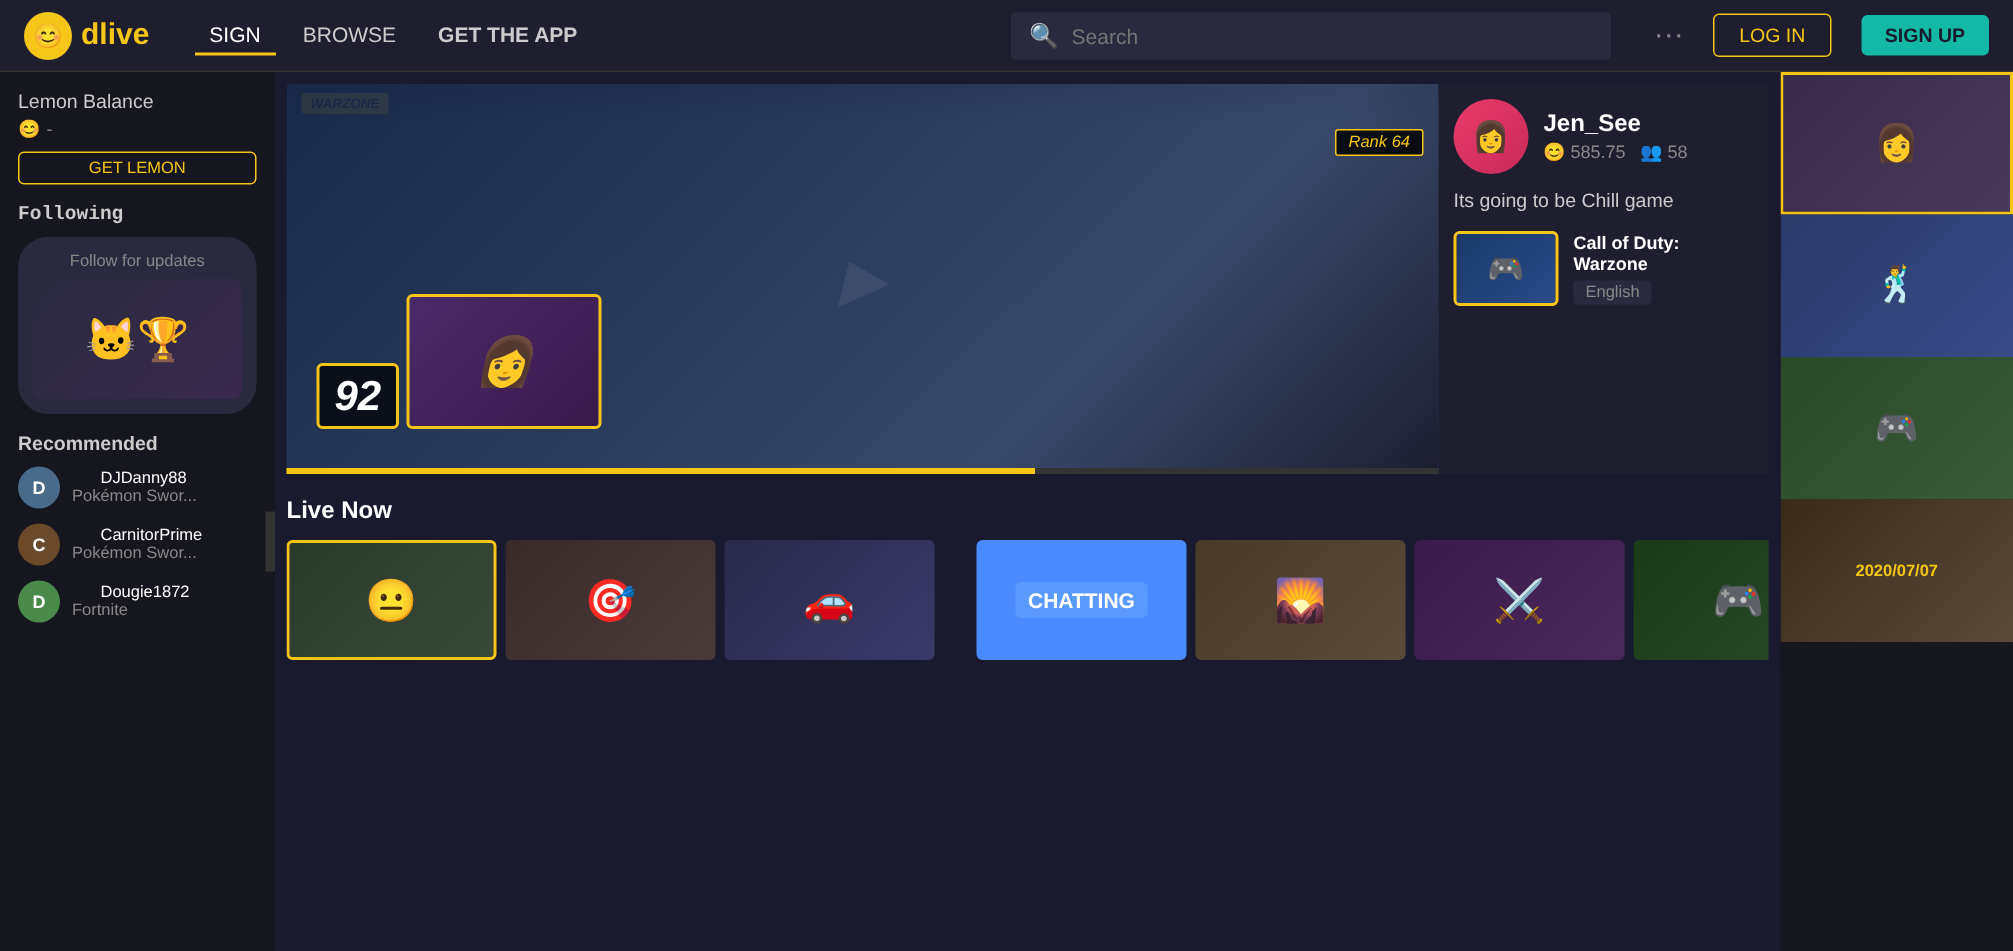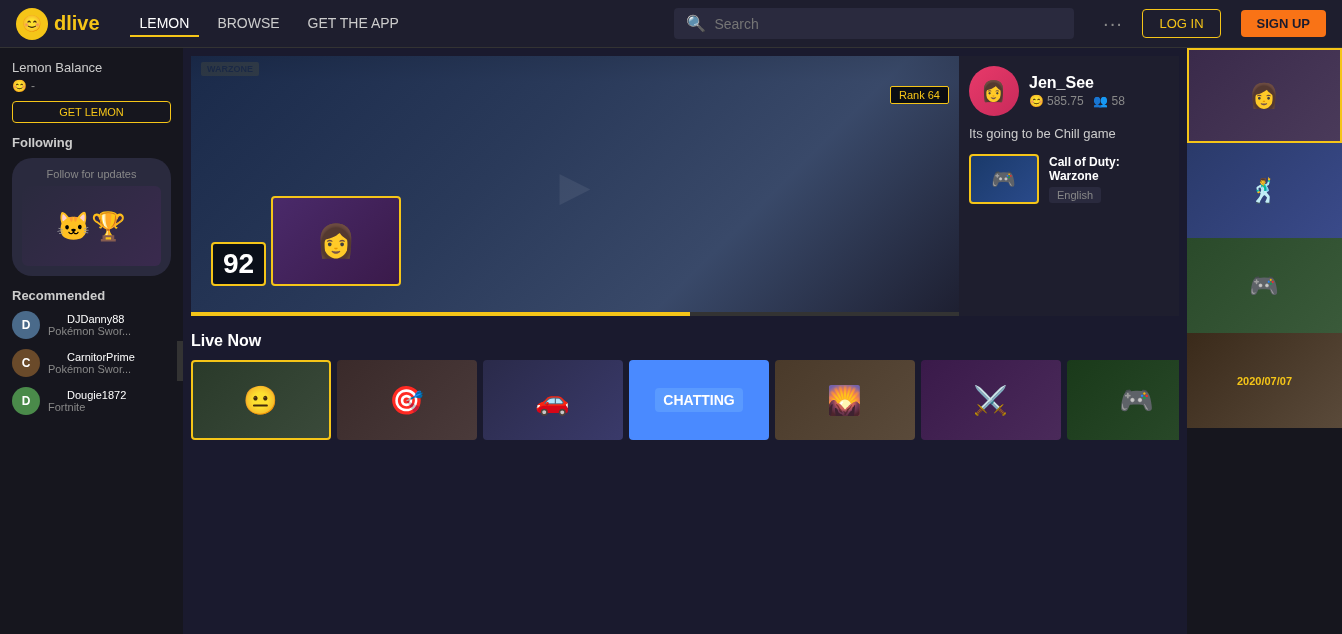--- a/index.html
+++ b/index.html
@@ -45,20 +45,21 @@
       padding: 4px 10px;
       cursor: pointer;
       text-decoration: none;
     }
     .nav-item.active {
       color: #fff;
       border-bottom: 2px solid #f5c518;
     }
     .nav-item.get-app {
       color: #ccc;
+      font-weight: bold;
     }
     .search-bar {
       display: flex;
       align-items: center;
       background: #2a2a3e;
       border-radius: 4px;
       padding: 6px 12px;
       flex: 1;
       max-width: 400px;
       margin-left: auto;
@@ -76,21 +77,21 @@
     .btn-login {
       border: 1px solid #f5c518;
       background: transparent;
       color: #f5c518;
       padding: 6px 16px;
       border-radius: 4px;
       cursor: pointer;
       font-size: 13px;
     }
     .btn-signup {
-      background: #f97316;
+      background: #14b8a6;
       color: #1a1a2e;
       border: none;
       padding: 6px 16px;
       border-radius: 4px;
       cursor: pointer;
       font-size: 13px;
       font-weight: bold;
     }
 
     
@@ -130,20 +131,21 @@
       cursor: pointer;
       font-size: 11px;
       width: 100%;
       margin-bottom: 12px;
     }
     .sidebar-section-title {
       font-size: 13px;
       color: #ccc;
       margin-bottom: 8px;
       font-weight: bold;
+      font-family: Liberation Mono, monospace;
     }
     .follow-update-box {
       background: #2a2a3e;
       border-radius: 20px;
       padding: 10px;
       text-align: center;
       margin-bottom: 12px;
     }
     .follow-update-text {
       font-size: 11px;
@@ -227,20 +229,21 @@
     .video-thumbnail {
       width: 100%;
       height: 100%;
       background: linear-gradient(135deg, #1a2a4a, #2a3a5a, #3a4a6a);
       position: relative;
       overflow: hidden;
       display: flex;
       align-items: center;
       justify-content: center;
       min-height: 260px;
+      font-style: italic;
     }
     .video-overlay-game {
       position: absolute;
       top: 0; left: 0; right: 0;
       background: linear-gradient(to bottom, rgba(0,0,0,0.7), transparent);
       padding: 6px 10px;
       font-size: 11px;
       color: #ccc;
       display: flex;
       align-items: center;
@@ -477,20 +480,21 @@
       display: flex;
       align-items: center;
       justify-content: center;
       font-size: 28px;
       position: relative;
       cursor: pointer;
       overflow: hidden;
     }
     .thumb-chatting {
       background: #4a8aff;
+      margin-left: 22px;
     }
     .chatting-text {
       font-size: 14px;
       font-weight: bold;
       color: #fff;
       text-align: center;
       background: #5a9aff;
       padding: 4px 8px;
       border-radius: 4px;
     }
@@ -505,21 +509,21 @@
   </style>
 </head>
 <body>
 
 <header class="header">
   <div class="logo">
     <div class="logo-icon">😊</div>
     <span>dlive</span>
   </div>
   <nav class="nav-items">
-    <a class="nav-item active">LEMON</a>
+    <a class="nav-item active">SIGN</a>
     <a class="nav-item">BROWSE</a>
     <a class="nav-item get-app">GET THE APP</a>
   </nav>
   <div class="search-bar">
     <span class="search-icon">🔍</span>
     <input type="text" placeholder="Search" style="">
   </div>
   <span class="header-dots">···</span>
   <button class="btn-login">LOG IN</button>
   <button class="btn-signup">SIGN UP</button>

